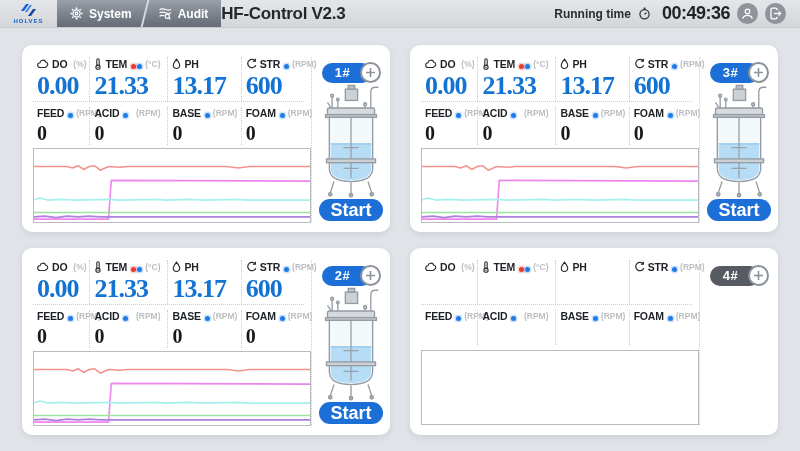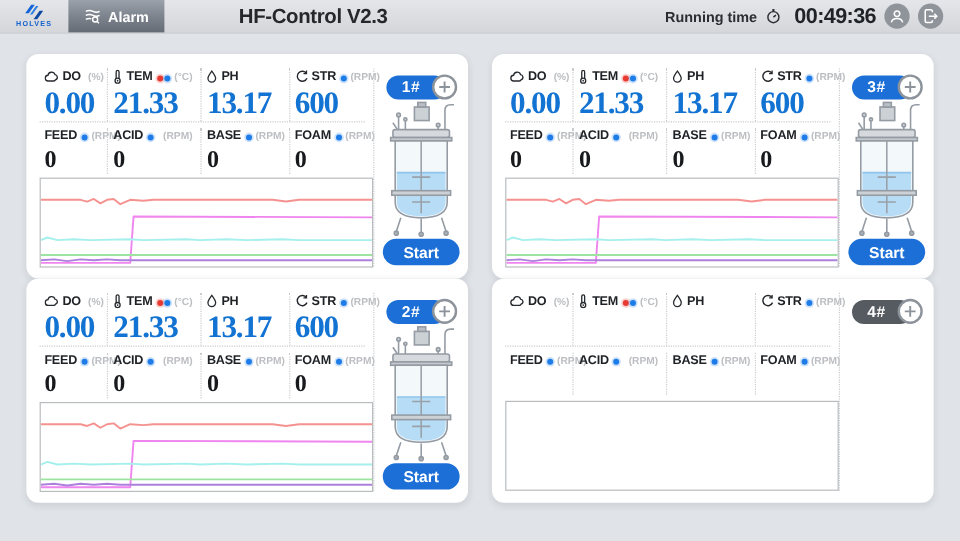--- a/index.html
+++ b/index.html
@@ -32,42 +32,42 @@
     background:linear-gradient(180deg,#9ba1ab 0%,#7e848e 50%,#666c76 100%);
     color:#fff; font-size:12px; font-weight:bold; cursor:pointer;
   }
   .tab:not(:first-child)::before {
     content:""; position:absolute; left:-1px; top:0; bottom:0; width:2px;
     background:#d5d7da; transform:skewX(-14deg);
   }
   .tab .t-icon { display:flex; }
 
   .title {
-    align-self:center; margin-left:62px;
+    align-self:center; 
     font-size:17px; font-weight:bold; color:#25272b; letter-spacing:-0.3px;
     white-space:nowrap;
   }
   .right-group {
     margin-left:auto; display:flex; align-items:center; gap:7px; padding-right:14px;text-align:right;
   }
   .runtime-label { font-size:12px; font-weight:bold; color:#2a2d31; }
   .runtime-value { font-size:18px; font-weight:bold; color:#1f2226; letter-spacing:-0.5px; margin-left:4px; }
   .icon-btn {
     width:21px; height:21px; border-radius:50%;
     background:#8f949b; display:flex; align-items:center; justify-content:center;
     border:none; cursor:pointer;
   }
 
   
   .main {
     padding:17px 22px 16px 22px;
     display:grid;
     grid-template-columns:1fr 1fr;
     grid-template-rows:187px 187px;
-    gap:0 20px;
+    gap:16px 20px;
     grid-auto-flow:column;
   }
   .panel {
     background:#fff; border-radius:10px;
     box-shadow:0 2px 6px rgba(40,50,60,.10);
     padding:12px 0 10px 11px;
     display:flex; overflow:hidden;
   }
   .panel-left { flex:1; display:flex; flex-direction:column; min-width:0; }
   .metrics-row { display:grid; grid-template-columns:21.2% 28.8% 27% 23%; margin-right:7px; }
@@ -109,21 +109,21 @@
   .badge-add {
     width:21px; height:21px; border-radius:50%;
     background:#fff; border:2px solid #8d939a;
     display:flex; align-items:center; justify-content:center;
     margin-left:-12px; cursor:pointer; padding:0;
   }
   .vessel { flex:1; display:flex; align-items:center; justify-content:center; }
   .start-btn {
     width:64px; height:22px; border-radius:12px; border:none;
     background:#1b6fd6; color:#fff; font-family:inherit;
-    font-size:13px; font-weight:bold; cursor:pointer; margin-bottom:1px;
+    font-size:18px; font-weight:bold; cursor:pointer; margin-bottom:1px;
   }
   .panel.stopped .vessel, .panel.stopped .start-btn { visibility:hidden; }
 </style>
 </head>
 <body>
 
 <div class="topbar">
   <div class="logo-box">
     <span class="logo-mark">
       <svg width="17" height="14" viewBox="0 0 17 14">
@@ -131,29 +131,48 @@
         <path d="M8 13 L13 6 L16 6 L11 13 Z" fill="#0d47a1"></path>
         <path d="M5 9 L10 2 L12 2 L7 9 Z" fill="#2b7de0"></path>
       </svg>
     </span>
     <span class="logo-text">HOLVES</span>
   </div>
 
   <div class="tabs">
     <div class="tab">
       <span class="t-icon">
+        <svg width="13" height="13" viewBox="0 0 13 13" fill="none" stroke="#fff" stroke-width="1.2">
+          <circle cx="6.5" cy="6.5" r="3.6"></circle>
+            <circle cx="6.5" cy="6.5" r="1.3"></circle>
+          <g stroke-width="1.6">
+            <line x1="6.5" y1="0.4" x2="6.5" y2="2"></line>
+              <line x1="6.5" y1="11" x2="6.5" y2="12.6"></line>
+            <line x1="0.4" y1="6.5" x2="2" y2="6.5"></line>
+              <line x1="11" y1="6.5" x2="12.6" y2="6.5"></line>
+            <line x1="2.2" y1="2.2" x2="3.3" y2="3.3"></line>
+              <line x1="9.7" y1="9.7" x2="10.8" y2="10.8"></line>
+            <line x1="2.2" y1="10.8" x2="3.3" y2="9.7"></line>
+              <line x1="9.7" y1="3.3" x2="10.8" y2="2.2"></line>
+          </g>
+        </svg>
+      </span>
+      <span>System</span>
+    </div>
+    <div class="tab">
+      <span class="t-icon">
         <svg width="14" height="13" viewBox="0 0 14 13" fill="none" stroke="#fff" stroke-width="1.2">
           <path d="M1.5 2.5 q3 -1.4 6 0 q3 1.4 5.5 0"></path>
           <path d="M1.5 5.8 q3 -1.4 6 0 q3 1.4 5.5 0"></path>
           <path d="M1.5 9.1 q2.4 -1.1 4.6 -0.4"></path>
           <circle cx="9.3" cy="9.3" r="2.1"></circle>
           <line x1="10.9" y1="10.9" x2="12.4" y2="12.3"></line>
         </svg>
       </span>
-      <span>Alarm</span>
+      <span>Audit</span>
     </div>
   </div>
 
   <div class="title">HF-Control V2.3</div>
 
   <div class="right-group">
     <span class="runtime-label">Running time</span>
     <span style="display:flex;">
       <svg width="13" height="13" viewBox="0 0 13 13" fill="none" stroke="#2a2d31" stroke-width="1.2">
         <circle cx="6.5" cy="7.3" r="4.6"></circle>

